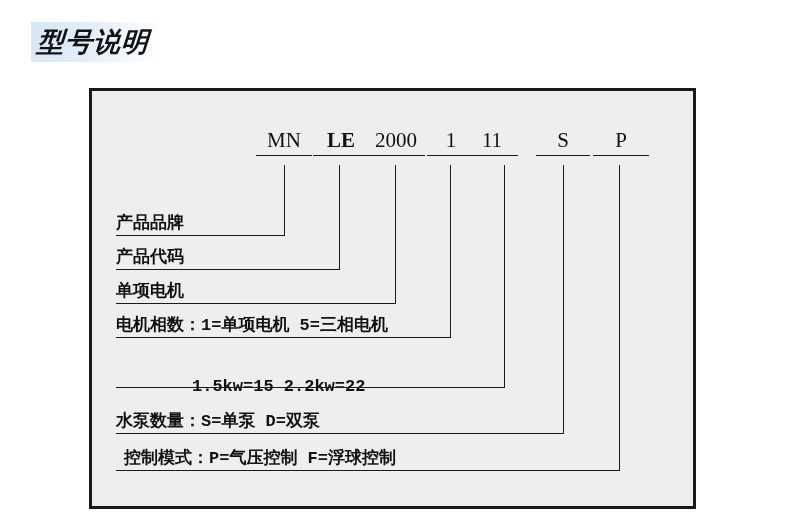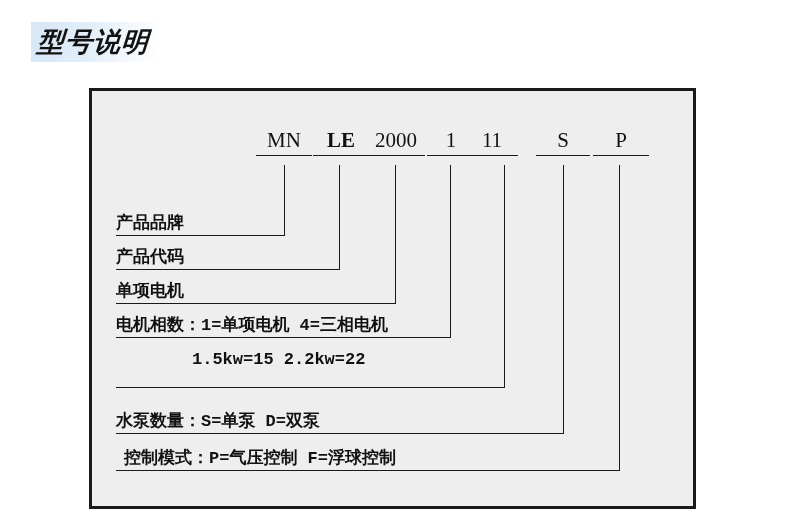--- a/index.html
+++ b/index.html
@@ -87,20 +87,21 @@
     font-size: 17px;
     color: #111;
   }
   .label-row .row-line1,
   .label-row .row-line2 {
     display: block;
     line-height: 1.35;
   }
   .label-row .row-line2 {
     padding-left: 76px;
+    margin-top: 27px;
   }
   .row-rule {
     position: absolute;
     left: 116px;
     height: 0;
     border-bottom: 1.6px solid #1a1a1a;
   }
 </style>
 </head>
 <body>
@@ -163,21 +164,21 @@
   <span class="row-line1">产品代码</span>
 </div>
 <div class="row-rule" style="top:269px; width:224px;"></div>
 
 <div class="label-row" style="top:281px;">
   <span class="row-line1">单项电机</span>
 </div>
 <div class="row-rule" style="top:303px; width:280px;"></div>
 
 <div class="label-row" style="top:315px;">
-  <span class="row-line1">电机相数：1=单项电机  4=三相电机</span>
+  <span class="row-line1">电机相数：1=单项电机  5=三相电机</span>
 </div>
 <div class="row-rule" style="top:337px; width:335px;"></div>
 
 <div class="label-row" style="top:349px;">
   <span class="row-line2">1.5kw=15    2.2kw=22</span>
 </div>
 <div class="row-rule" style="top:387px; width:389px;"></div>
 
 <div class="label-row" style="top:411px;">
   <span class="row-line1">水泵数量：S=单泵    D=双泵</span>

